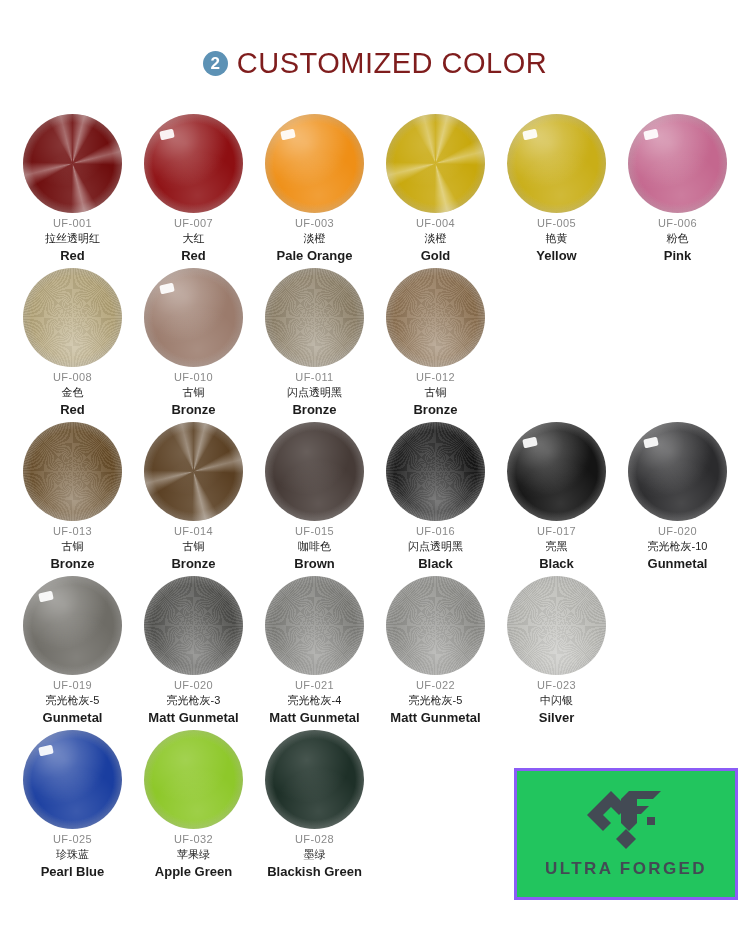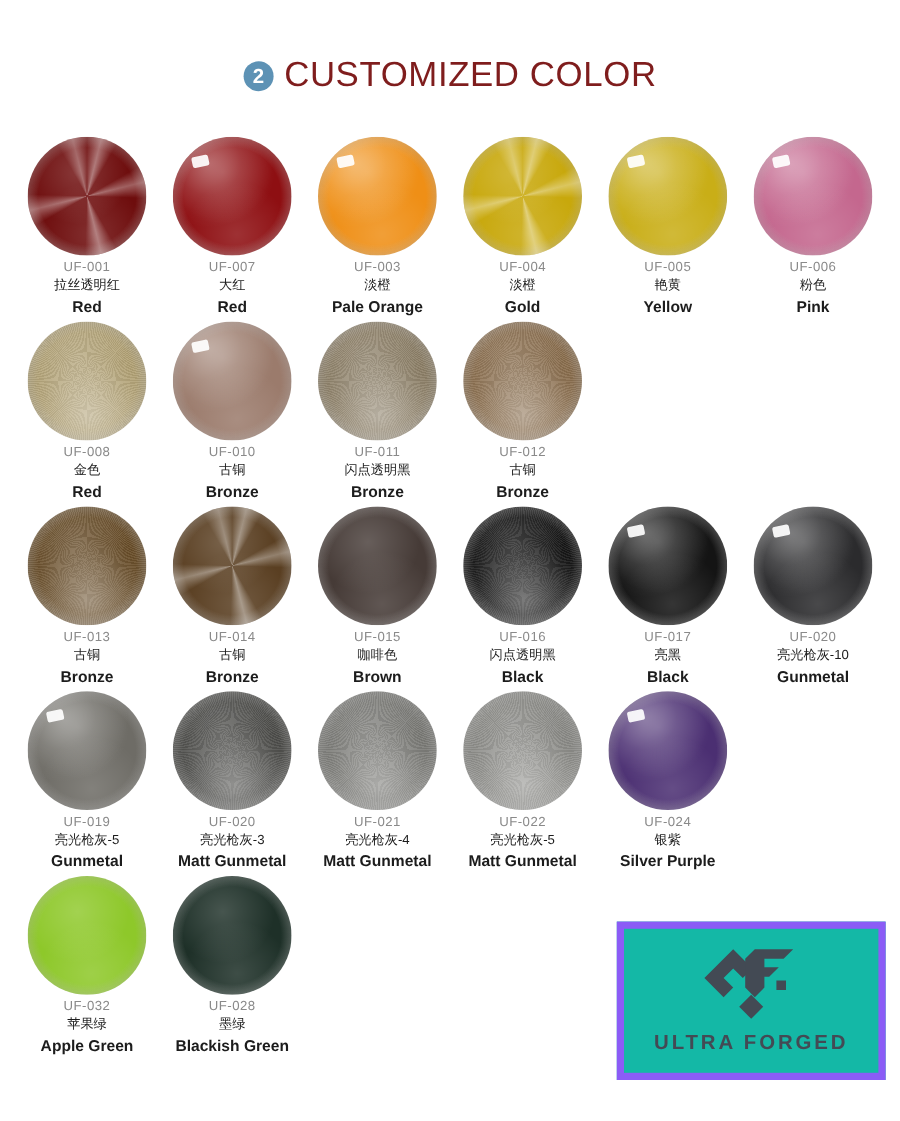--- a/index.html
+++ b/index.html
@@ -152,22 +152,22 @@
     white-space: nowrap;
   }
 
   
   .logo-box {
     position: absolute;
     left: 514px;
     top: 768px;
     width: 224px;
     height: 132px;
-    border: 6px solid #8b5cf6;
-    background: #14b8a6;
+    border: 3px solid #8b5cf6;
+    background: #22c55e;
     display: flex;
     flex-direction: column;
     align-items: center;
     justify-content: center;
     gap: 8px;
   }
   .logo-mark { width: 86px; height: 62px; display: block; }
   .logo-text {
     font-size: 17px;
     font-weight: bold;
@@ -365,30 +365,38 @@
         <div class="cell">
           <div class="swatch-wrap">
             <div class="swatch grain" style="background: radial-gradient(circle at 42% 30%, rgba(255, 255, 255, 0.18) 0%, rgba(255, 255, 255, 0) 48%), radial-gradient(circle at 54% 82%, rgba(255, 255, 255, 0.14) 0%, rgba(0, 0, 0, 0) 45%), radial-gradient(circle, rgb(140, 140, 136) 58%, rgba(0, 0, 0, 0.3) 100%);"></div>
           </div>
           <div class="code">UF-022</div>
           <div class="cn">亮光枪灰-5</div>
           <div class="en">Matt Gunmetal</div>
         </div>
         <div class="cell">
           <div class="swatch-wrap">
-            <div class="swatch gloss" style="background: radial-gradient(circle at 42% 30%, rgba(255, 255, 255, 0.18) 0%, rgba(255, 255, 255, 0) 48%), radial-gradient(circle at 54% 82%, rgba(255, 255, 255, 0.14) 0%, rgba(0, 0, 0, 0) 45%), radial-gradient(circle, rgb(75, 47, 114) 58%, rgba(0, 0, 0, 0.3) 100%);">
-              <span class="hl" style="left: 16px; top: 16px; width: 14px; height: 9px; transform: rotate(-12deg); opacity: 0.92;"></span>
-            </div>
-          </div>
-          <div class="code">UF-024</div>
-          <div class="cn">银紫</div>
-          <div class="en">Silver Purple</div>
+            <div class="swatch grain" style="background: radial-gradient(circle at 42% 30%, rgba(255, 255, 255, 0.18) 0%, rgba(255, 255, 255, 0) 48%), radial-gradient(circle at 54% 82%, rgba(255, 255, 255, 0.14) 0%, rgba(0, 0, 0, 0) 45%), radial-gradient(circle, rgb(185, 185, 180) 58%, rgba(0, 0, 0, 0.3) 100%);"></div>
+          </div>
+          <div class="code">UF-023</div>
+          <div class="cn">中闪银</div>
+          <div class="en">Silver</div>
         </div>
       </div>
       <div class="row">
+        <div class="cell">
+          <div class="swatch-wrap">
+            <div class="swatch gloss" style="background: radial-gradient(circle at 42% 30%, rgba(255, 255, 255, 0.18) 0%, rgba(255, 255, 255, 0) 48%), radial-gradient(circle at 54% 82%, rgba(255, 255, 255, 0.14) 0%, rgba(0, 0, 0, 0) 45%), radial-gradient(circle, rgb(26, 62, 160) 58%, rgba(0, 0, 0, 0.3) 100%);">
+              <span class="hl" style="left: 16px; top: 16px; width: 14px; height: 9px; transform: rotate(-12deg); opacity: 0.92;"></span>
+            </div>
+          </div>
+          <div class="code">UF-025</div>
+          <div class="cn">珍珠蓝</div>
+          <div class="en">Pearl Blue</div>
+        </div>
         <div class="cell">
           <div class="swatch-wrap">
             <div class="swatch flat" style="background: radial-gradient(circle at 42% 30%, rgba(255, 255, 255, 0.18) 0%, rgba(255, 255, 255, 0) 48%), radial-gradient(circle at 54% 82%, rgba(255, 255, 255, 0.14) 0%, rgba(0, 0, 0, 0) 45%), radial-gradient(circle, rgb(142, 200, 42) 58%, rgba(0, 0, 0, 0.3) 100%);"></div>
           </div>
           <div class="code">UF-032</div>
           <div class="cn">苹果绿</div>
           <div class="en">Apple Green</div>
         </div>
         <div class="cell">
           <div class="swatch-wrap">

